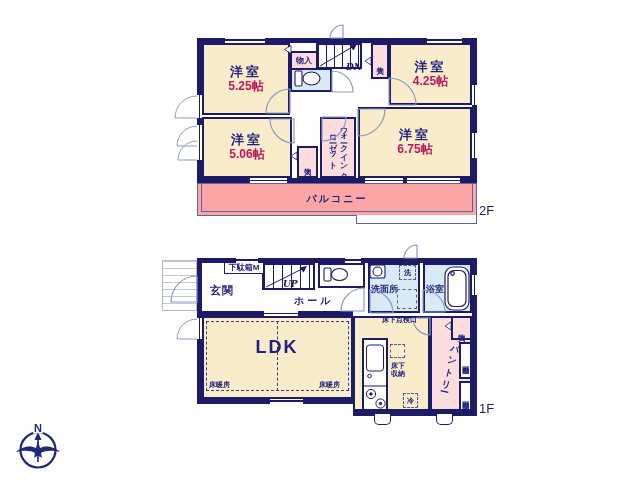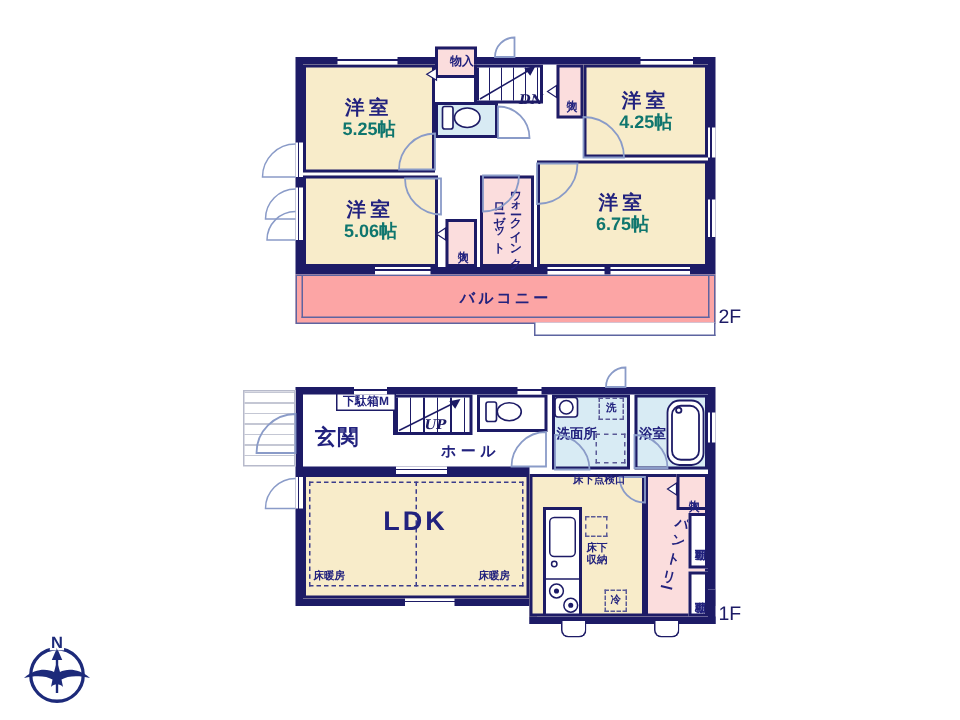--- a/index.html
+++ b/index.html
@@ -3,21 +3,21 @@
 <meta charset="utf-8">
 <style>
   html,body{margin:0;padding:0;background:#fff;}
   .stage{position:relative;width:640px;height:480px;background:#fff;overflow:hidden;
          font-family:"Liberation Sans",sans-serif;color:#22227e;}
   .abs{position:absolute;box-sizing:border-box;}
   .room{position:absolute;box-sizing:border-box;border:2px solid #1d1b66;display:flex;
         flex-direction:column;align-items:center;justify-content:center;text-align:center;line-height:1.15;}
   .cream{background:#f8ecca;} .pink{background:#fbdddd;} .blue{background:#d8ebf4;} .white{background:#fff;}
   .rname{font-size:13px;font-weight:700;letter-spacing:3px;color:#22227e;}
-  .rsize{font-size:12px;font-weight:700;color:#0f766e;text-align:right;}
+  .rsize{font-size:12px;font-weight:700;color:#be185d;text-align:right;}
   .sm{font-size:8px;font-weight:700;color:#22227e;line-height:1.1;}
   .xs{font-size:7px;font-weight:700;color:#22227e;line-height:1.1;}
   .v{writing-mode:vertical-rl;text-orientation:upright;}
   .lab{position:absolute;font-weight:700;color:#22227e;}
   .ital{font-family:"DejaVu Serif",serif;font-style:italic;font-weight:700;color:#1d1b66;}
   .win-h{position:absolute;height:5px;z-index:6;background:linear-gradient(to bottom,#fff 0,#fff 1.5px,#1d1b66 1.5px,#1d1b66 2.6px,#fff 2.6px,#fff 5px);}
   .win-v{position:absolute;width:5px;z-index:6;background:linear-gradient(to right,#fff 0,#fff 1.5px,#1d1b66 1.5px,#1d1b66 2.6px,#fff 2.6px,#fff 5px);}
   .dash{position:absolute;box-sizing:border-box;border:1px dashed #5a5a96;display:flex;align-items:center;justify-content:center;}
   .stairs{background:#fff;background-image:repeating-linear-gradient(to right,#1d1b66 0 1px,transparent 1px 8px);}
   .treads1f{background:#fff;background-image:repeating-linear-gradient(to right,#1d1b66 0 1px,transparent 1px 9px);}
@@ -39,21 +39,21 @@
     <div class="abs" style="left:3px;right:3px;top:0;bottom:3px;border:1px solid #5d64a0;border-top:none;"></div>
     <div class="lab" style="left:0;right:0;top:8px;text-align:center;font-size:10px;letter-spacing:2px;">バルコニー</div>
   </div>
   <div class="abs thin" style="left:356px;top:215px;width:121px;height:9px;background:#fff;border-top:none;"></div>
   <div class="lab" style="left:479px;top:203px;font-size:13px;font-weight:400;color:#1d1b66;">2F</div>
 
   <div class="room cream" style="left:202px;top:43px;width:88px;height:72px;">
     <div class="rname">洋室</div>
     <div class="rsize">5.25帖</div>
   </div>
-  <div class="room pink" style="left:290px;top:31px;width:28px;height:21px;align-items:flex-end;">
+  <div class="room pink" style="left:290px;top:51px;width:28px;height:21px;">
     <div class="sm">物入</div>
   </div>
   <div class="room stairs" style="left:316px;top:43px;width:46px;height:26px;"></div>
   <div class="lab ital" style="left:346px;top:62px;font-size:9px;">DN</div>
   <div class="room blue" style="left:290px;top:68px;width:42px;height:24px;"></div>
   <div class="room pink" style="left:371px;top:43px;width:18px;height:36px;">
     <div class="xs v">物入</div>
   </div>
   <div class="room cream" style="left:389px;top:43px;width:83px;height:62px;">
     <div class="rname">洋室</div>
@@ -81,21 +81,21 @@
   <div class="win-h" style="left:407px;top:178px;width:53px;"></div>
   <div class="win-v" style="left:197px;top:95px;height:23px;"></div>
   <div class="win-v" style="left:197px;top:125px;height:35px;"></div>
   <div class="win-v" style="left:472px;top:85px;height:20px;"></div>
   <div class="win-v" style="left:472px;top:133px;height:25px;"></div>
 
   <div class="abs" style="left:197px;top:258px;width:280px;height:146px;border:5px solid #1d1b66;background:#fff;"></div>
   <div class="abs" style="left:353px;top:393px;width:124px;height:23px;border:5px solid #1d1b66;border-top:none;background:#fff;"></div>
 
   <div class="abs porch" style="left:162px;top:260px;width:35px;height:51px;"></div>
-  <div class="lab" style="left:210px;top:283px;font-size:14px;letter-spacing:1px;">玄関</div>
+  <div class="lab" style="left:210px;top:283px;font-size:11px;letter-spacing:1px;">玄関</div>
   <div class="abs white" style="left:224px;top:262px;width:40px;height:12px;border:1px solid #1d1b66;display:flex;align-items:center;justify-content:center;z-index:5;">
     <span class="sm">下駄箱M</span>
   </div>
   <div class="room treads1f" style="left:262px;top:263px;width:53px;height:27px;"></div>
   <div class="lab ital" style="left:266px;top:279px;font-size:9px;z-index:9;margin-left:17px;">UP</div>
   <div class="room white" style="left:318px;top:263px;width:47px;height:25px;"></div>
   <div class="lab" style="left:294px;top:294px;font-size:10px;letter-spacing:3px;">ホール</div>
 
   <div class="room blue" style="left:368px;top:263px;width:52px;height:50px;"></div>
   <div class="dash" style="left:399px;top:265px;width:17px;height:15px;">

